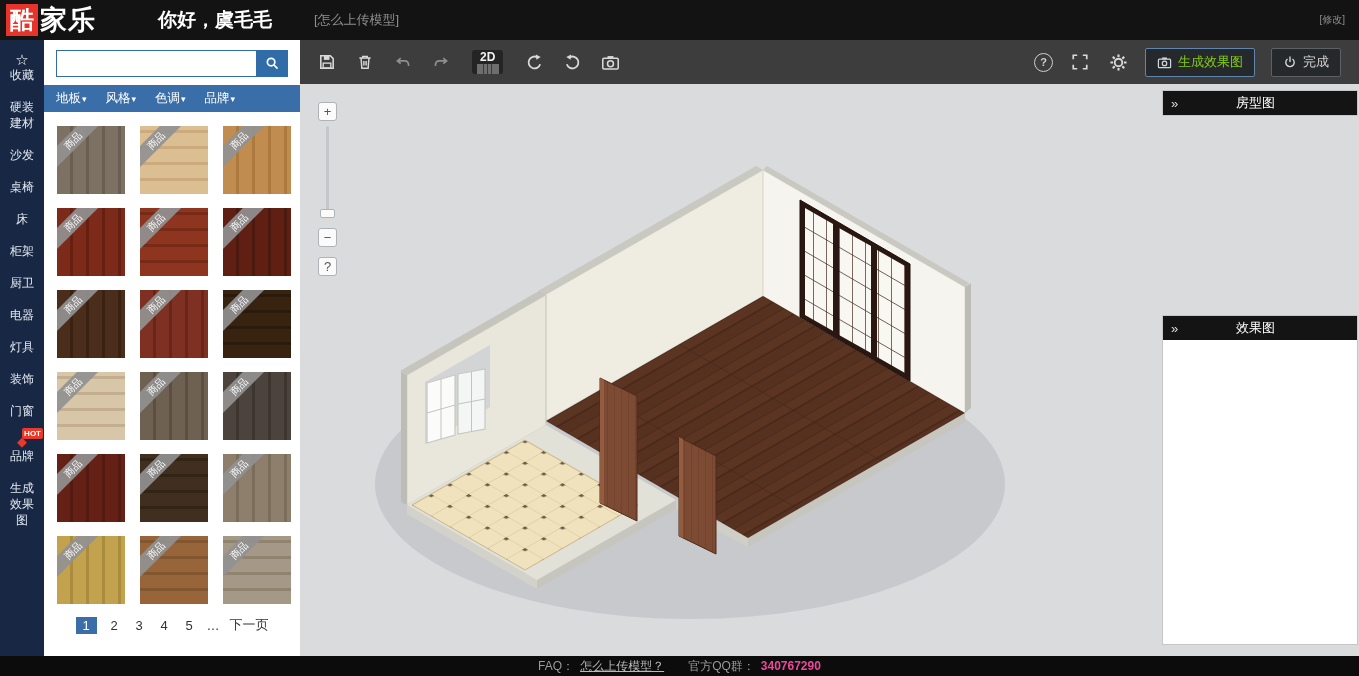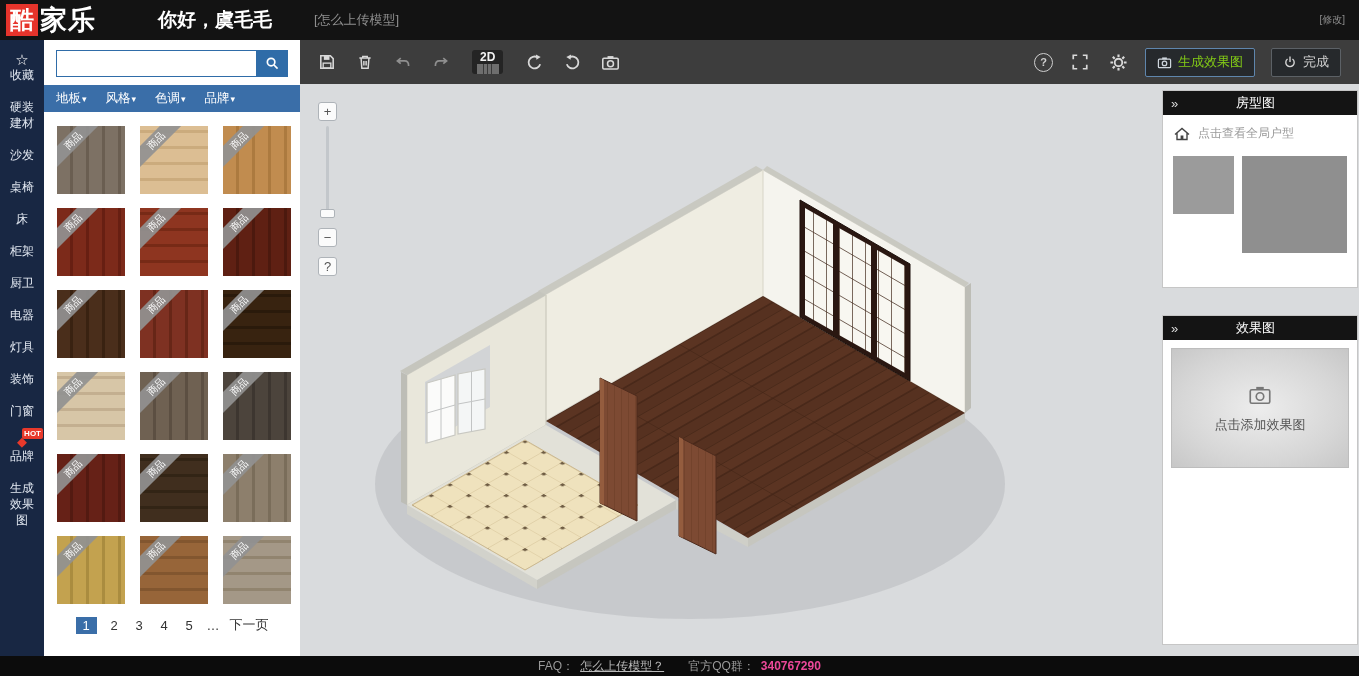--- a/index.html
+++ b/index.html
@@ -365,53 +365,26 @@
     <div class="zbtn">−</div>
     <div class="zgap2"></div>
     <div class="zbtn">?</div>
   </div>
 
   <div class="rpanel" style="top:6px;left:862px;">
     <div class="rp-head">
       <span class="rp-chev">»</span>
       <span class="rp-title">房型图</span>
     </div>
-    <div class="fp-body">
-      <div class="fp-hint">
-        <span style="display:flex;">
-          <svg width="18" height="16" viewBox="0 0 18 16">
-              <path d="M2 8.5 L9 2.5 L16 8.5 M4 7.2 V13.5 H14 V7.2" stroke="#444" stroke-width="1.4" fill="none"></path>
-              <rect x="7.6" y="9.5" width="2.8" height="4" fill="#444"></rect>
-            </svg>
-        </span>
-        <span>点击查看全局户型</span>
-      </div>
-      <div class="fp-thumbs">
-        <div class="thumb-s"></div>
-        <div class="thumb-l"></div>
-      </div>
-    </div>
   </div>
 
   <div class="rpanel panel-render" style="top:231px;left:862px;">
     <div class="rp-head">
       <span class="rp-chev">»</span>
       <span class="rp-title">效果图</span>
-    </div>
-    <div class="render-body">
-      <div class="render-box">
-        <span style="display:flex;">
-          <svg width="26" height="24" viewBox="0 0 16 16">
-              <rect x="1.5" y="4.5" width="13" height="9" rx="1" stroke="#777" stroke-width="1.1" fill="none"></rect>
-              <circle cx="8" cy="9" r="2.5" stroke="#777" stroke-width="1.1" fill="none"></circle>
-              <rect x="5.5" y="2.6" width="5" height="2" fill="#777"></rect>
-            </svg>
-        </span>
-        <span>点击添加效果图</span>
-      </div>
     </div>
   </div>
 </div>
 
 <div class="footer">
   <span>FAQ：</span>
   <span class="faq-link">怎么上传模型？</span>
   <span>官方QQ群：</span>
   <span class="qq">340767290</span>
 </div>

